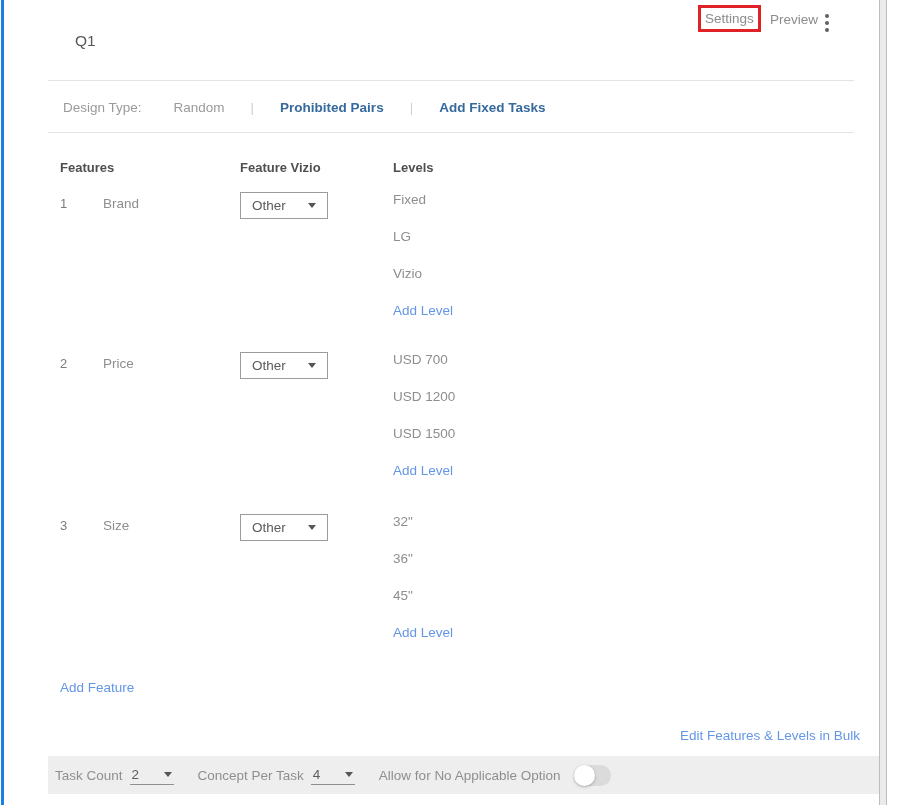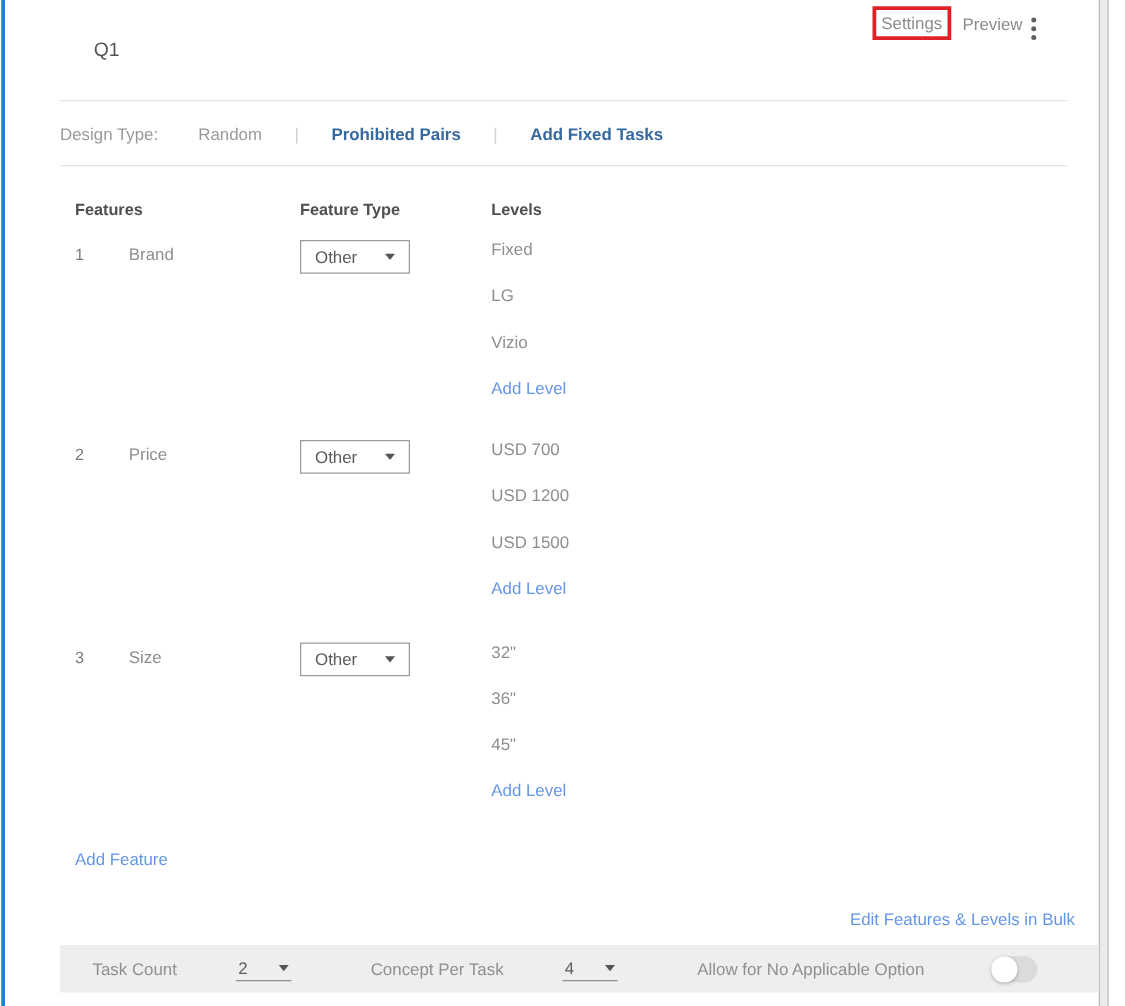--- a/index.html
+++ b/index.html
@@ -35,21 +35,21 @@
   .settings-label{color:#8c8c8c;font-size:13.5px;cursor:pointer;}
   .preview-label{position:absolute;left:770px;top:12px;color:#8c8c8c;cursor:pointer;}
   .kebab{position:absolute;left:823px;top:12px;display:flex;flex-direction:column;gap:3px;cursor:pointer;padding:2px;}
   .kebab i{width:4px;height:4px;border-radius:50%;background:#606060;}
   
   .q-title{position:absolute;left:48px;top:32px;font-size:15.5px;color:#565656;font-weight:500;margin-left:27px;}
   .hr{position:absolute;left:48px;width:806px;border-top:1px solid var(--hr);}
   .hr1{top:80px;}
   .hr2{top:132px;}
   
-  .design-row{position:absolute;left:48px;top:100px;display:flex;align-items:center;white-space:nowrap;}
+  .design-row{position:absolute;left:63px;top:100px;display:flex;align-items:center;white-space:nowrap;}
   .design-row .lbl{color:#9a9a9a;margin-right:32px;}
   .design-opt{color:#9a9a9a;cursor:pointer;}
   .design-opt.active{color:var(--active-blue);font-weight:700;}
   .design-div{color:#cfcfcf;margin:0 26px;}
   .design-row .opt-random{margin-right:0;}
   
   .thead{position:absolute;left:48px;top:160px;width:808px;font-weight:700;color:var(--dark-text);font-size:13px;}
   .thead span{position:absolute;top:0;}
   .col-num{left:12px;}
   .col-name{left:55px;}
@@ -71,21 +71,21 @@
   .add-level,.add-feature,.bulk-edit{color:var(--link-blue);cursor:pointer;}
   .row-brand{top:192px;}
   .row-price{top:352px;}
   .row-size{top:514px;}
   .add-feature{position:absolute;left:60px;top:680px;}
   .bulk-edit{position:absolute;right:40px;top:728px;}
   
   .footer-bar{
     position:absolute;left:48px;top:756px;width:831px;height:38px;
     background:#eeeeee;display:flex;align-items:center;
-    padding-left:26px;white-space:nowrap;color:#8f8f8f;gap:40px;
+    padding-left:7px;white-space:nowrap;color:#8f8f8f;
   }
   .fb-label{margin-right:7px;}
   .fb-select{
     display:inline-flex;align-items:center;justify-content:space-between;
     width:44px;height:20px;margin-right:24px;
     border-bottom:1px solid #8f8f8f;cursor:pointer;color:#5d5d5d;
     padding:0 2px;
   }
   .fb-select .arr{width:0;height:0;border-left:4px solid transparent;border-right:4px solid transparent;border-top:5px solid #555;}
   .toggle{
@@ -124,21 +124,21 @@
     <span class="design-opt opt-random">Random</span>
     <span class="design-div">|</span>
     <span class="design-opt active">Prohibited Pairs</span>
     <span class="design-div">|</span>
     <span class="design-opt active">Add Fixed Tasks</span>
   </div>
   <div class="hr hr2"></div>
 
   <div class="thead">
     <span class="col-num col-name" style="left:12px">Features</span>
-    <span class="col-type">Feature Type</span>
+    <span class="col-type">Feature Vizio</span>
     <span class="col-levels">Levels</span>
   </div>
 
   <div class="frow row-brand">
     <span class="fnum">1</span>
     <span class="fname">Brand</span>
     <div class="select">
       <span>Other</span>
       <span class="arr"></span>
     </div>

